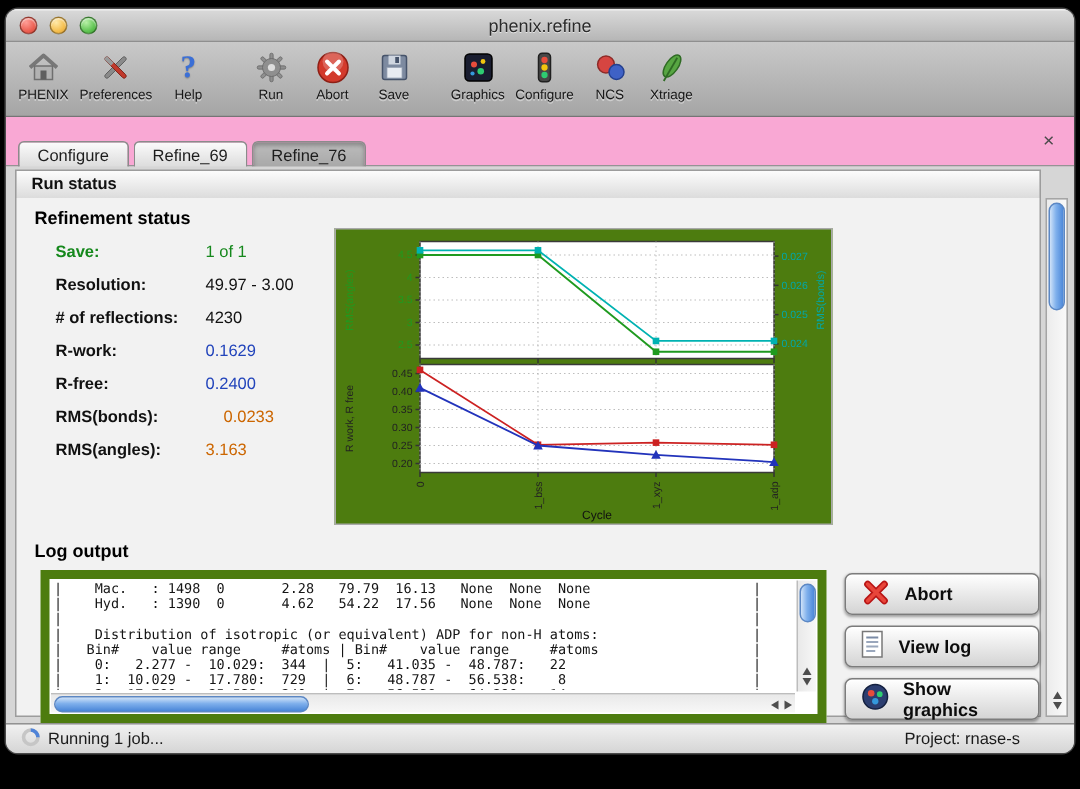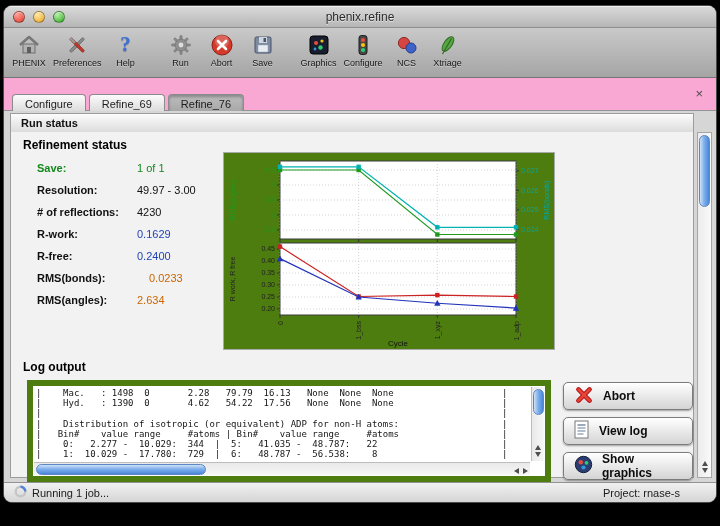--- a/index.html
+++ b/index.html
@@ -220,21 +220,21 @@
       <div class="stat" style="top:96px">
         <span class="slabel">R-work:</span><span class="svalue" style="color: rgb(34, 68, 187);">0.1629</span>
       </div>
       <div class="stat" style="top:118px">
         <span class="slabel">R-free:</span><span class="svalue" style="color: rgb(34, 68, 187);">0.2400</span>
       </div>
       <div class="stat" style="top:140px">
         <span class="slabel">RMS(bonds):</span><span class="svalue" style="color: rgb(204, 102, 0); padding-left: 12px;">0.0233</span>
       </div>
       <div class="stat" style="top:162px">
-        <span class="slabel">RMS(angles):</span><span class="svalue" style="color: rgb(204, 102, 0);">2.634</span>
+        <span class="slabel">RMS(angles):</span><span class="svalue" style="color: rgb(204, 102, 0);">3.163</span>
       </div>
 
       <div class="chart"><svg width="330" height="196">
             <rect x="56" y="8" width="236" height="78" fill="#ffffff" stroke="#3a3a3a" stroke-width="1"></rect>
             <line x1="56" y1="77" x2="292" y2="77" stroke="#b5b5b5" stroke-width="0.6" stroke-dasharray="1,2"></line>
             <line x1="53" y1="77" x2="56" y2="77" stroke="#333" stroke-width="1"></line>
             <text x="51" y="79.3" text-anchor="end" font-size="7" fill="#1f9a1f" font-family="Liberation Sans, sans-serif">2.5</text>
             <line x1="56" y1="62" x2="292" y2="62" stroke="#b5b5b5" stroke-width="0.6" stroke-dasharray="1,2"></line>
             <line x1="53" y1="62" x2="56" y2="62" stroke="#333" stroke-width="1"></line>
             <text x="51" y="64.3" text-anchor="end" font-size="7" fill="#1f9a1f" font-family="Liberation Sans, sans-serif">3</text>

